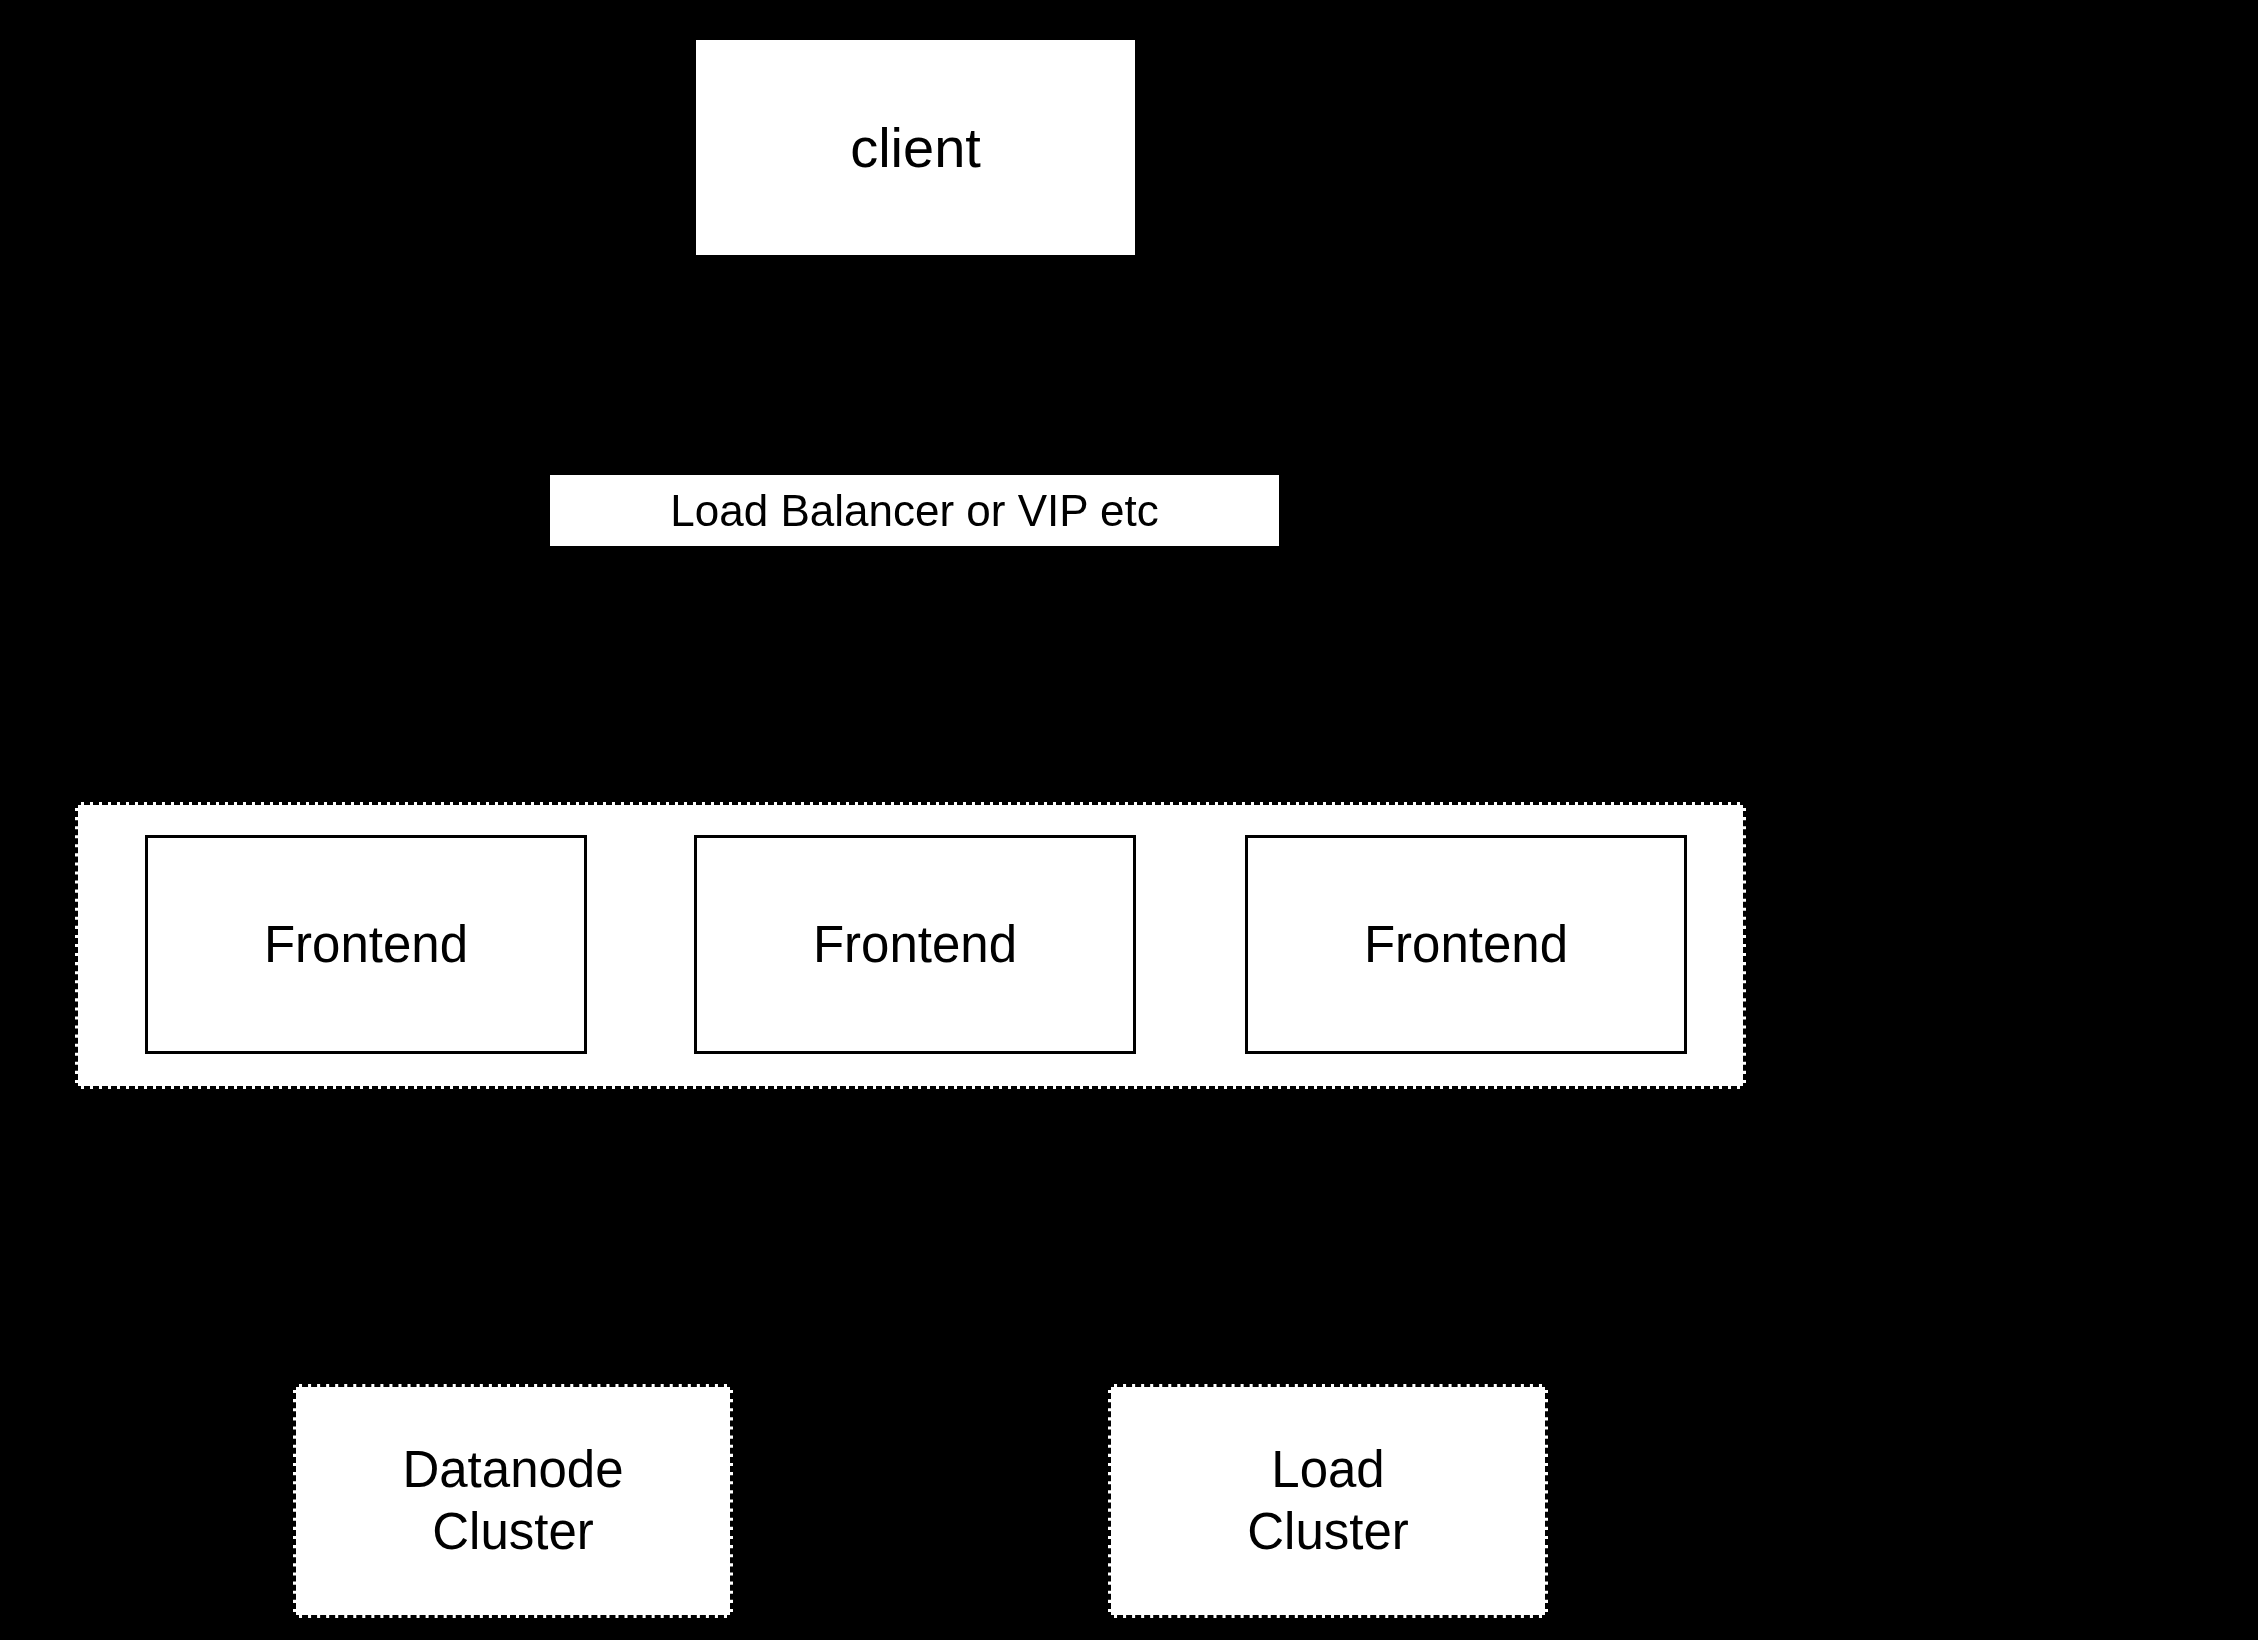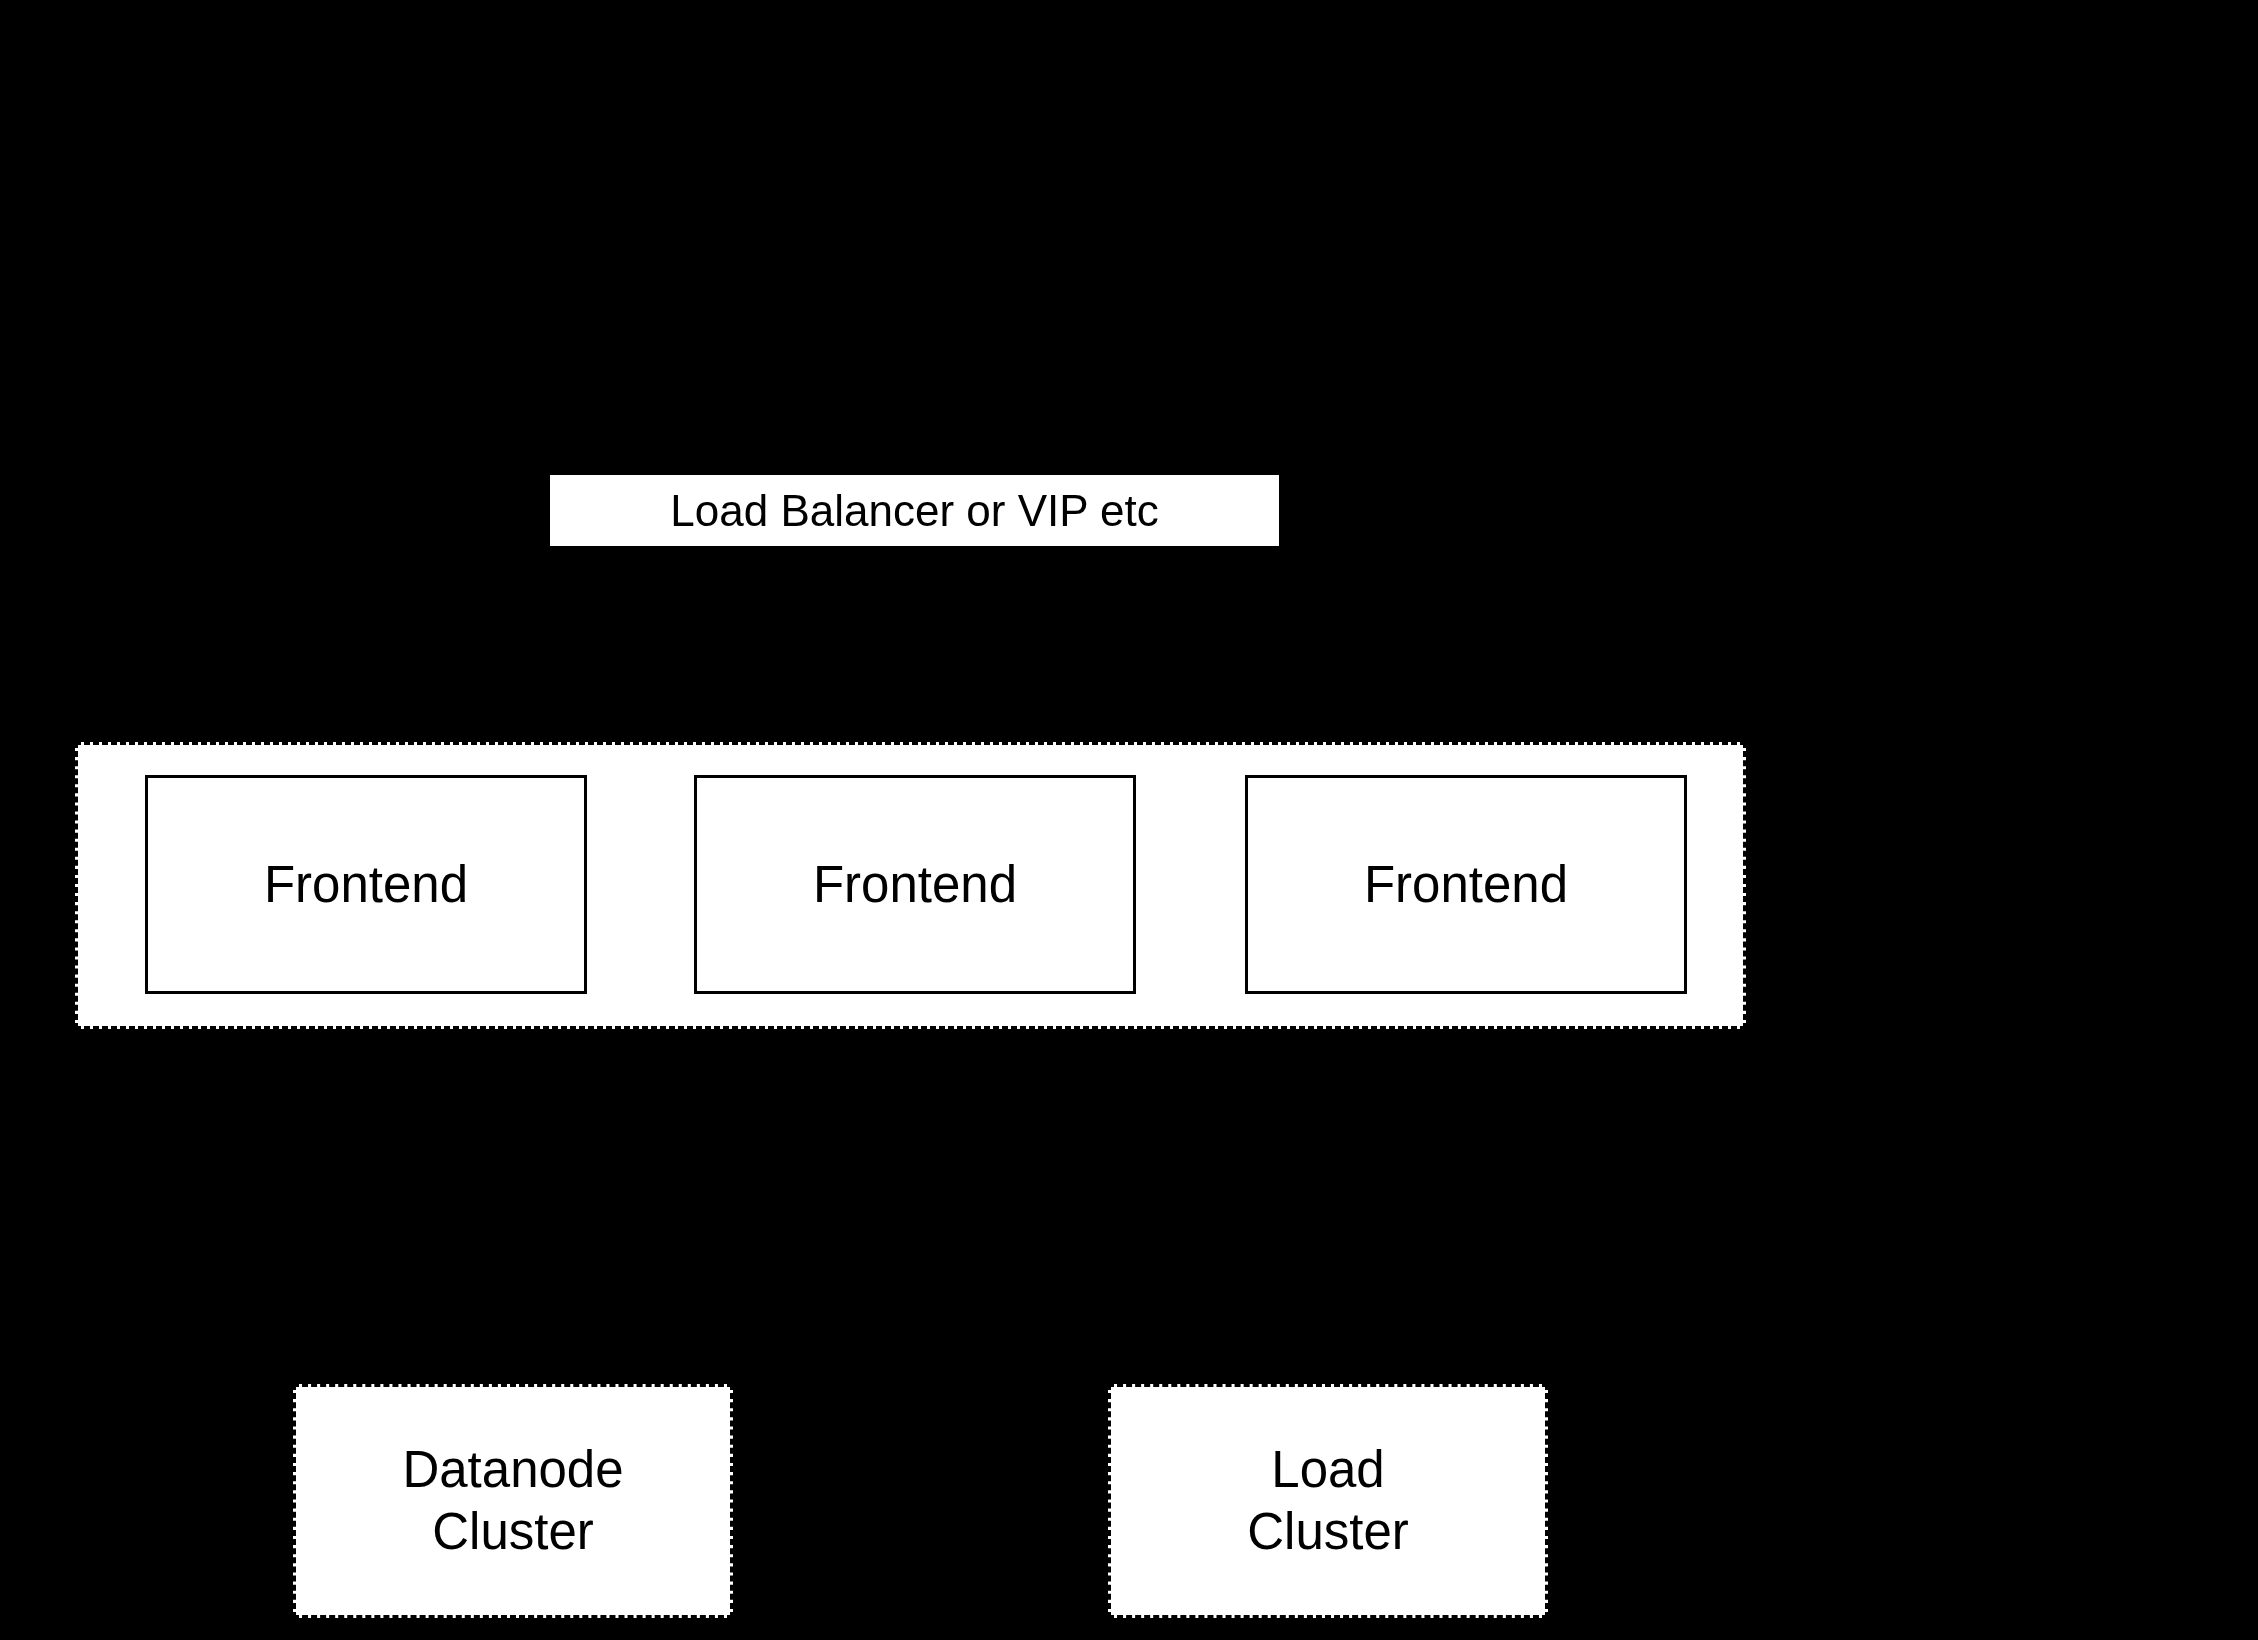--- a/index.html
+++ b/index.html
@@ -34,21 +34,21 @@
   }
   
   #load-balancer {
     left: 550px; top: 475px;
     width: 729px; height: 71px;
     font-size: 44px;
     text-align: center;
   }
   
   #frontend-group {
-    left: 75px; top: 742px;
+    left: 75px; top: 802px;
     width: 1671px; height: 287px;
     border: 3.6px dashed #000000;
   }
   .frontend {
     position: absolute;
     top: 30px;                 
     width: 442px; height: 219px;
     background: #ffffff;
     border: 3.6px solid #000000;
     box-sizing: border-box;
@@ -74,20 +74,23 @@
   #meta-cluster {
     left: 1108px; top: 1384px;
     width: 440px; height: 234px;
   }
 </style>
 </head>
 <body>
 
 <div id="stage">
 
+  <div class="node" id="client">
+    <span>client</span>
+  </div>
 
   <div class="node" id="load-balancer">
     <span>Load Balancer or VIP etc</span>
   </div>
 
   <div class="node" id="frontend-group">
     <div class="frontend" id="frontend-1">
       <span>Frontend</span>
     </div>
     <div class="frontend" id="frontend-2">

